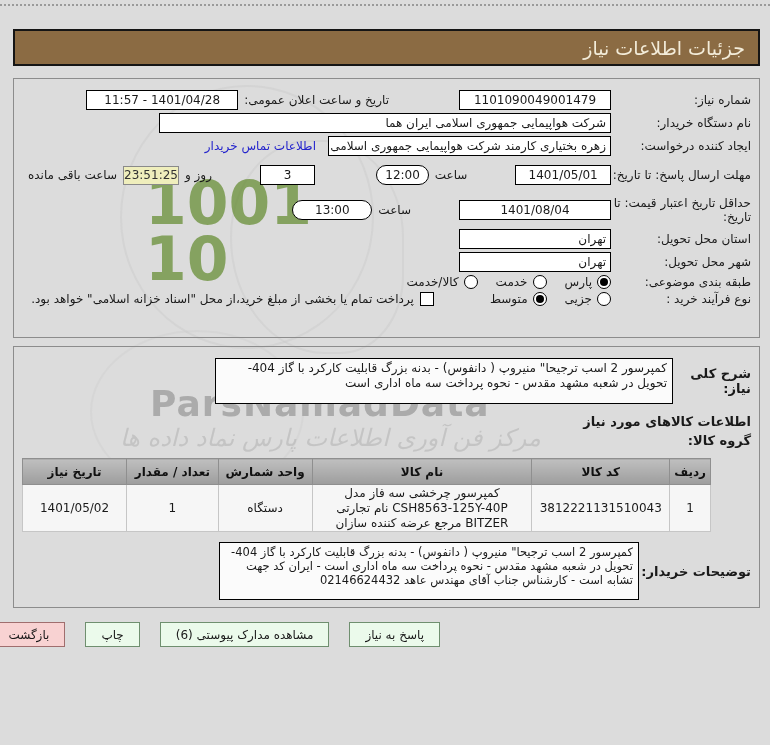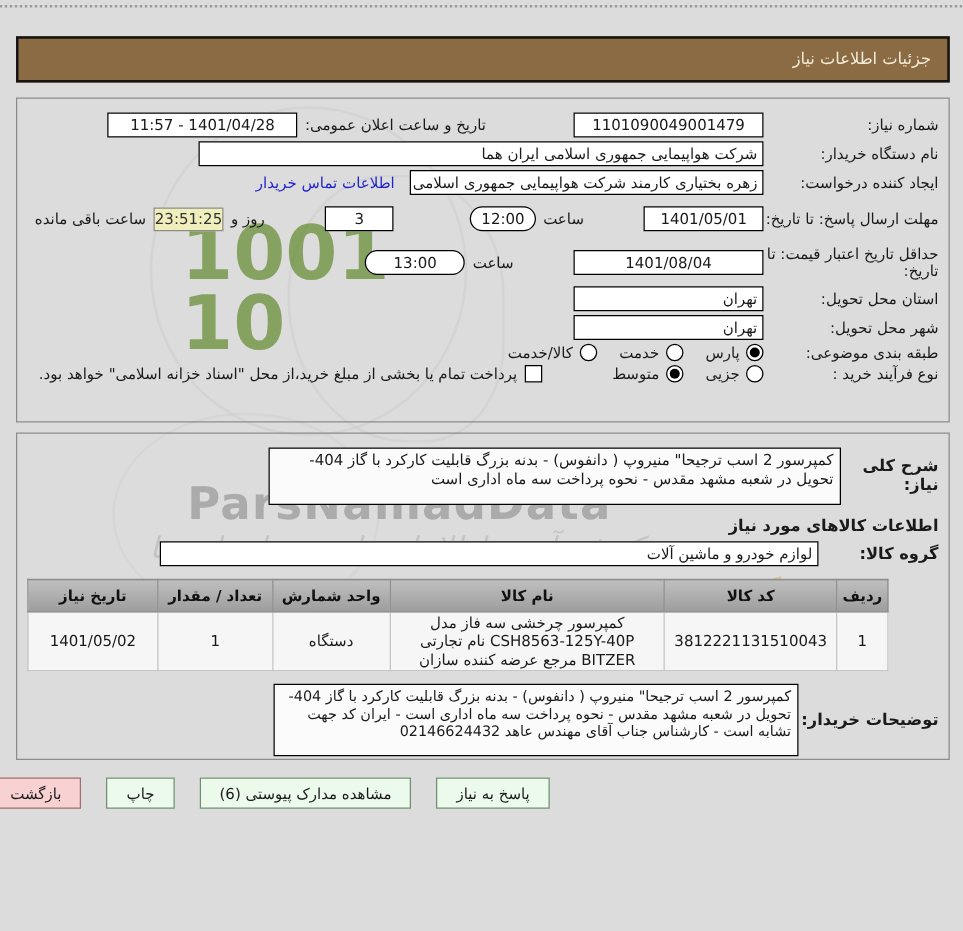--- a/index.html
+++ b/index.html
@@ -19,21 +19,21 @@
   .wm-nums{left:145px;top:175px;font-size:60px;font-weight:bold;color:#4d7c0f;opacity:.6;direction:ltr;line-height:56px;}
   .wm-brand{left:150px;top:383px;font-size:36px;font-weight:bold;color:#9f9f9f;opacity:.8;direction:ltr;letter-spacing:1px;}
   .wm-callig{left:120px;top:424px;font-size:24px;color:#b2b2b2;opacity:.55;font-style:italic;}
   .wm-orange{right:120px;top:462px;font-size:22px;color:#d9a76b;opacity:.5;font-weight:bold;}
   .wm-phone{left:200px;top:500px;font-size:32px;font-weight:bold;color:#a8a8a8;opacity:.4;direction:ltr;letter-spacing:3px;}
 
   .titlebar{
     position:absolute;top:29px;right:10px;width:747px;height:37px;box-sizing:border-box;
     background:#8b6b43;border:2px solid #151515;
     display:flex;align-items:center;padding-right:13px;
-    color:#f3ecd9;font-size:13px;
+    color:#f3ecd9;font-size:19px;
   }
   .panel{position:absolute;right:10px;width:747px;box-sizing:border-box;border:1px solid #8c8c8c;padding:8px 8px;}
   .p1{top:78px;height:260px;}
   .p2{top:346px;height:262px;}
   .row{display:flex;align-items:center;margin:3px 0;}
   .lbl{flex-shrink:0;}
   .w140{width:140px;}
   .b{font-weight:bold;font-size:13px;}
   .inp{
     background:#ffffff;border:1px solid #000;height:20px;box-sizing:border-box;
@@ -176,21 +176,20 @@
 
   <div class="row" style="align-items:flex-start;">
     <div class="lbl b" style="width:78px;padding-top:8px;">شرح کلی نیاز:</div>
     <div class="area desc-area">کمپرسور  2  اسب ترجیحا" منیروپ ( دانفوس) - بدنه بزرگ قابلیت کارکرد با گاز 404- تحویل در شعبه مشهد مقدس - نحوه پرداخت سه ماه اداری است</div>
   </div>
 
   <div class="sec-title">اطلاعات کالاهای مورد نیاز</div>
 
   <div class="row">
     <div class="lbl b" style="width:96px;">گروه کالا:</div>
-    <div class="inp" style="width:527px;">لوازم خودرو و ماشین آلات</div>
   </div>
 
   <table class="items">
     <thead>
       <tr>
         <th class="cw-radif">ردیف</th>
         <th class="cw-code">کد کالا</th>
         <th class="cw-name">نام کالا</th>
         <th class="cw-unit">واحد شمارش</th>
         <th class="cw-qty">تعداد / مقدار</th>

